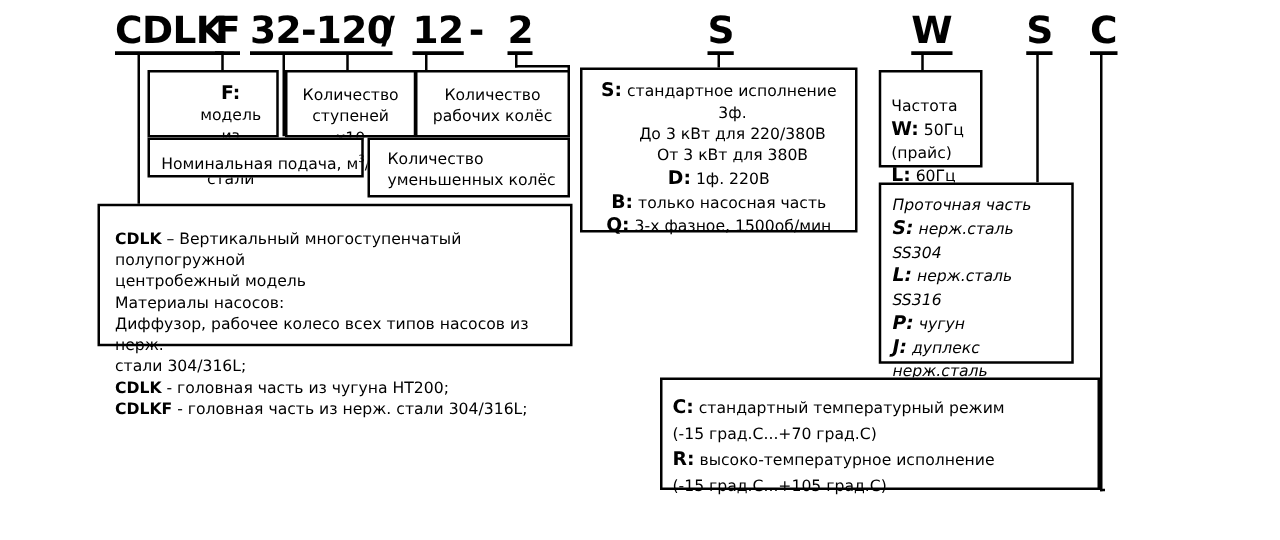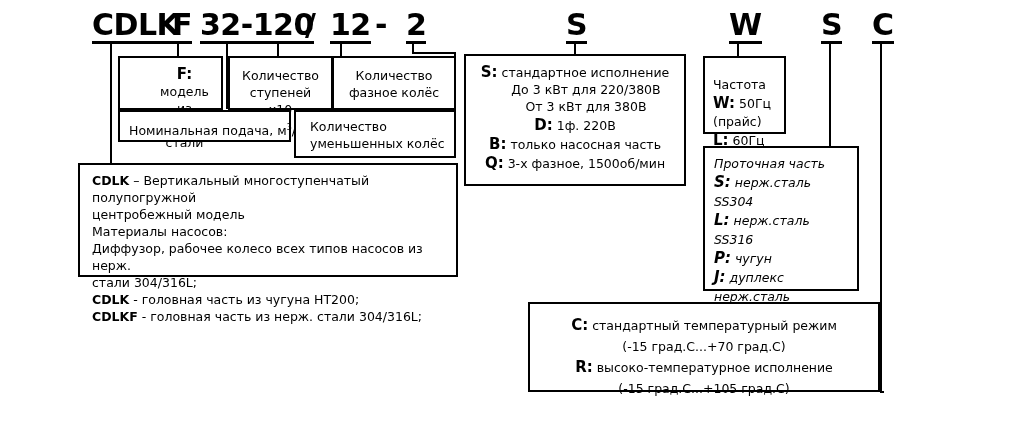--- a/index.html
+++ b/index.html
@@ -130,54 +130,55 @@
   <div class="box" style="left:228px; top:56px; width:105px; height:54px;">
     <div class="inner ctr" style="padding-top:9px;">
       <span>Количество</span><br>
       <span>ступеней x10</span>
     </div>
   </div>
 
   <div class="box" style="left:332px; top:56px; width:124px; height:54px;">
     <div class="inner ctr" style="padding-top:9px;">
       <span>Количество</span><br>
-      <span>фазное колёс</span>
+      <span>рабочих колёс</span>
     </div>
   </div>
 
   <div class="box" style="left:118px; top:110px; width:173px; height:32px;">
     <div class="inner ctr" style="padding-top:7px;">
       <span class="nowrap"><span>Номинальная подача, м</span><span class="sup">3</span><span>/ч</span></span>
     </div>
   </div>
 
   <div class="box" style="left:294px; top:110px; width:162px; height:48px;">
     <div class="inner" style="padding-top:6px; padding-left:14px;">
       <span>Количество</span><br>
       <span>уменьшенных колёс</span>
     </div>
   </div>
 
   <div class="box" style="left:78px; top:163px; width:380px; height:114px;">
-    <div class="inner tight" style="padding:7px 12px;">
+    <div class="inner tight" style="padding:17px 12px;">
       <span class="b">CDLK</span><span> – Вертикальный многоступенчатый полупогружной</span><br>
       <span>центробежный модель</span><br>
       <span>Материалы насосов:</span><br>
       <span>Диффузор, рабочее колесо всех типов насосов из нерж.</span><br>
       <span>стали 304/316L;</span><br>
       <span class="b">CDLK</span><span> - головная часть из чугуна HT200;</span><br>
       <span class="b">CDLKF</span><span> - головная часть из нерж. стали 304/316L;</span>
     </div>
   </div>
 
   <div class="box" style="left:464px; top:54px; width:222px; height:132px;">
     <div class="inner" style="padding:8px 10px;text-align:center;">
       <div style="margin-bottom:1px;">
         <span class="key">S</span><span class="key">:</span>
         <span>стандартное исполнение</span>
+        <span class="ind">3ф.</span>
         <span class="ind">До 3 кВт для 220/380В</span>
         <span class="ind">От 3 кВт для 380В</span>
       </div>
       <div style="margin-top:2px;">
         <span class="key">D</span><span class="key">:</span>
         <span>1ф. 220В</span>
       </div>
       <div style="margin-top:2px;">
         <span class="key">B</span><span class="key">:</span>
         <span>только насосная часть</span>
@@ -226,21 +227,21 @@
       </div>
       <div>
         <span class="key">A</span><span class="key">:</span>
         <span>дуплекс нерж.сталь</span>
         <div>2507</div>
       </div>
     </div>
   </div>
 
   <div class="box" style="left:528px; top:302px; width:352px; height:90px;">
-    <div class="inner" style="padding:11px 8px; line-height:21px;text-align:center;">
+    <div class="inner" style="padding:11px 8px; line-height:21px;">
       <div>
         <span class="key">C</span><span class="key">:</span>
         <span>стандартный температурный режим</span>
       </div>
       <div>(-15 град.С...+70 град.С)</div>
       <div>
         <span class="key">R</span><span class="key">:</span>
         <span>высоко-температурное исполнение</span>
       </div>
       <div>(-15 град.С...+105 град.С)</div>

